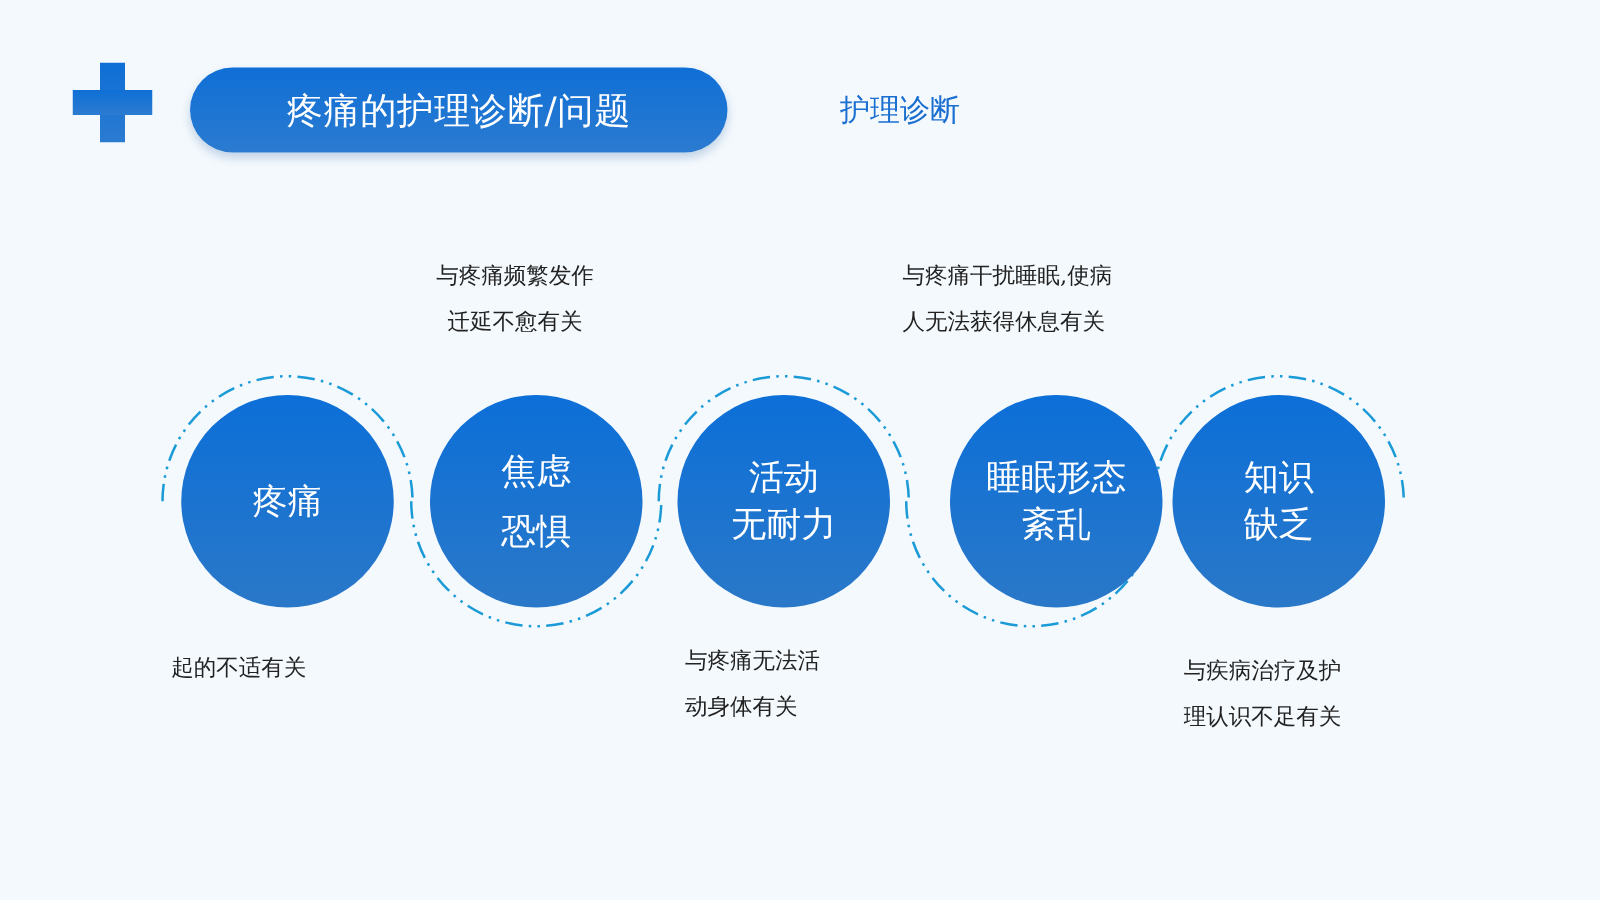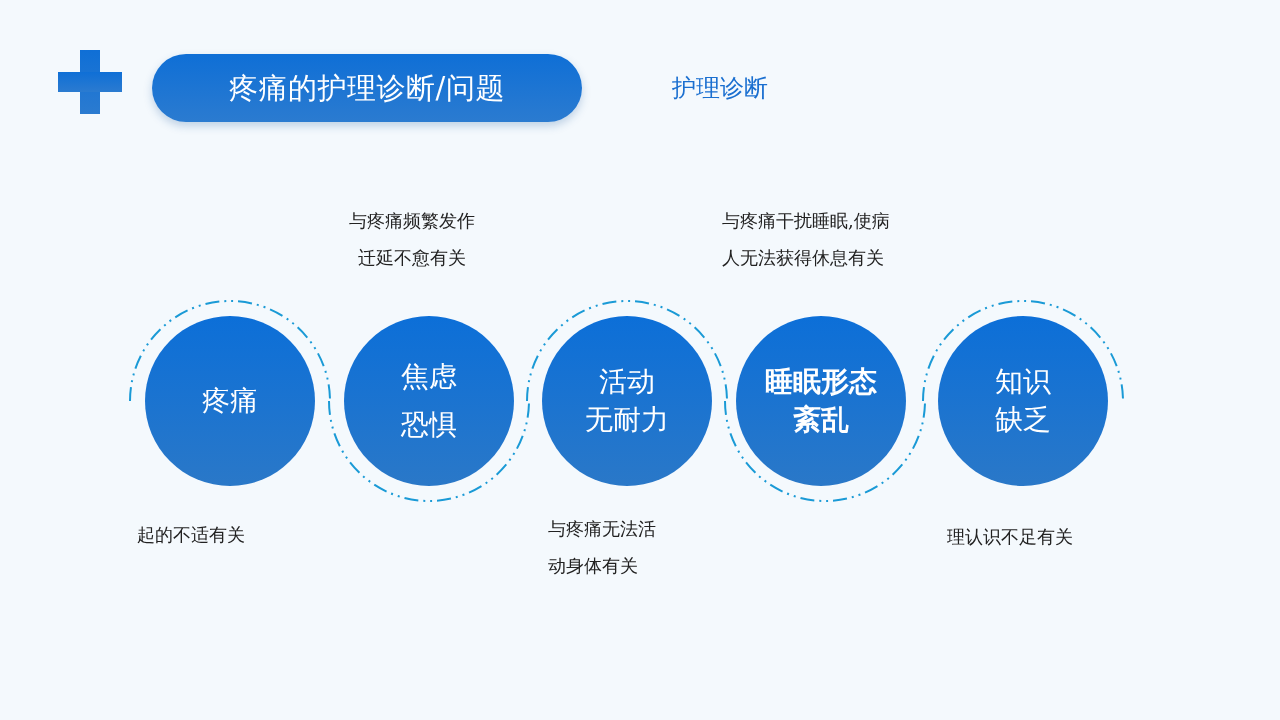--- a/index.html
+++ b/index.html
@@ -67,21 +67,21 @@
   <span>疼痛</span>
 </div>
 <div class="circle" style="left:344px; top:316px; line-height:48px;">
   <span>焦虑</span>
   <span>恐惧</span>
 </div>
 <div class="circle" style="left:542px; top:316px;">
   <span>活动</span>
   <span>无耐力</span>
 </div>
-<div class="circle" style="left:736px; top:316px;font-weight:bold;">
+<div class="circle" style="left:760px; top:316px;">
   <span>睡眠形态</span>
   <span>紊乱</span>
 </div>
 <div class="circle" style="left:938px; top:316px;">
   <span>知识</span>
   <span>缺乏</span>
 </div>
 
 <div class="note" style="left:137px; top:516px;">
   <span>起的不适有关</span>
@@ -92,14 +92,15 @@
 </div>
 <div class="note" style="left:548px; top:510px;">
   <span>与疼痛无法活</span>
   <span>动身体有关</span>
 </div>
 <div class="note" style="left:722px; top:202px;">
   <span>与疼痛干扰睡眠,使病</span>
   <span>人无法获得休息有关</span>
 </div>
 <div class="note" style="left:947px; top:518px;">
+  <span>与疾病治疗及护</span>
   <span>理认识不足有关</span>
 </div>
 
 </body></html>

